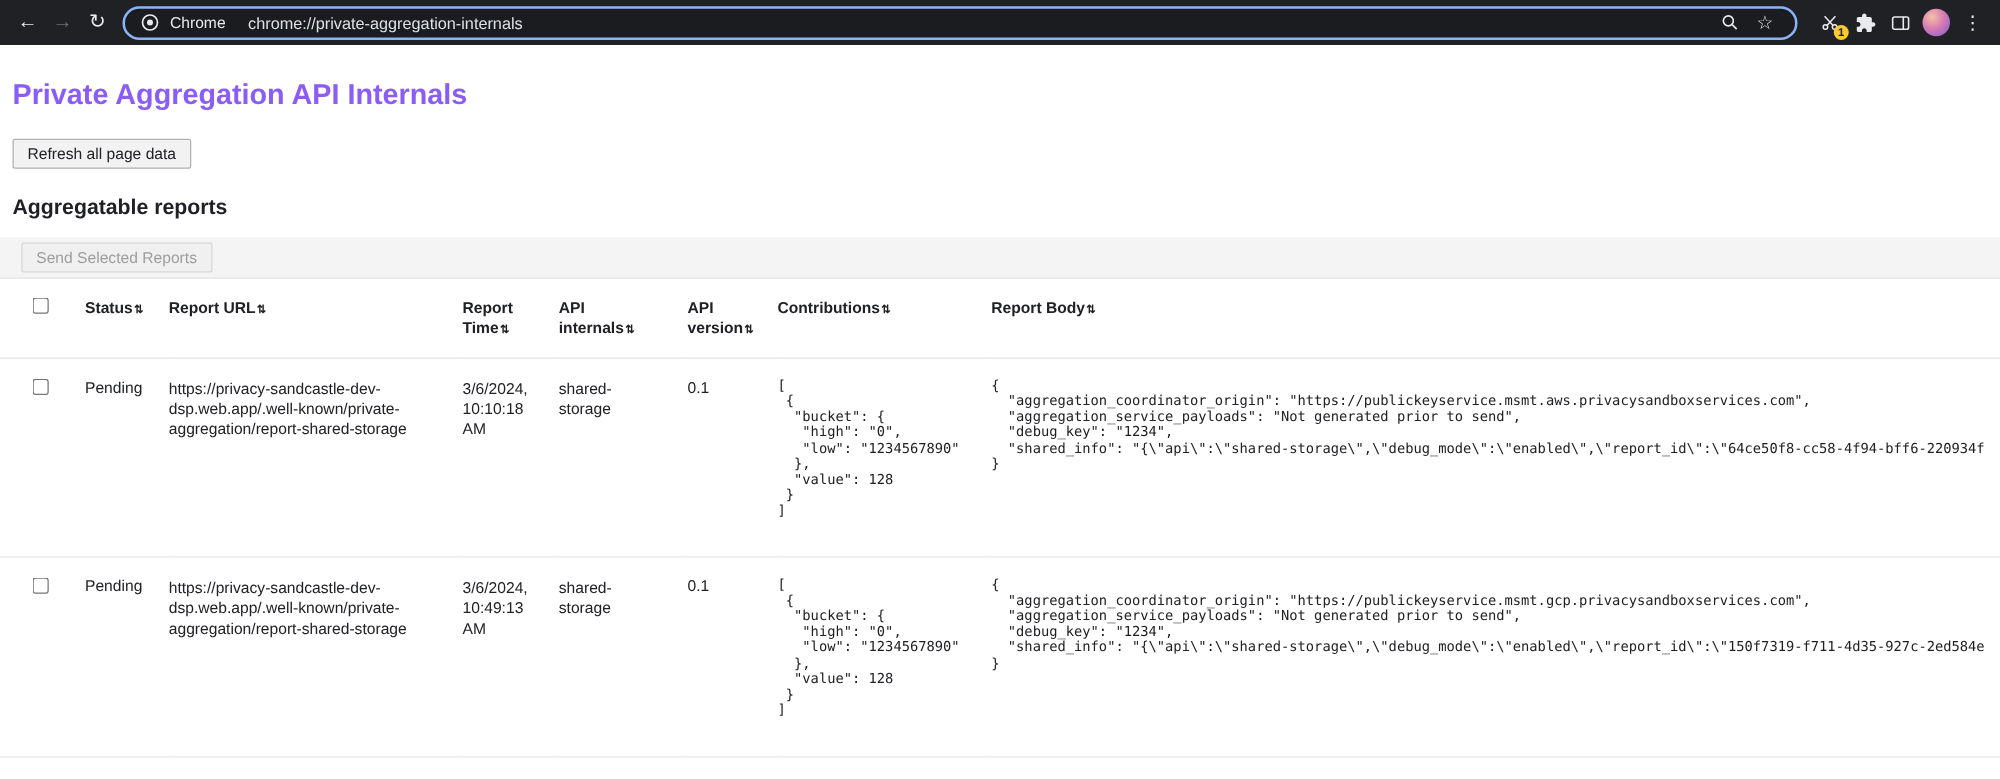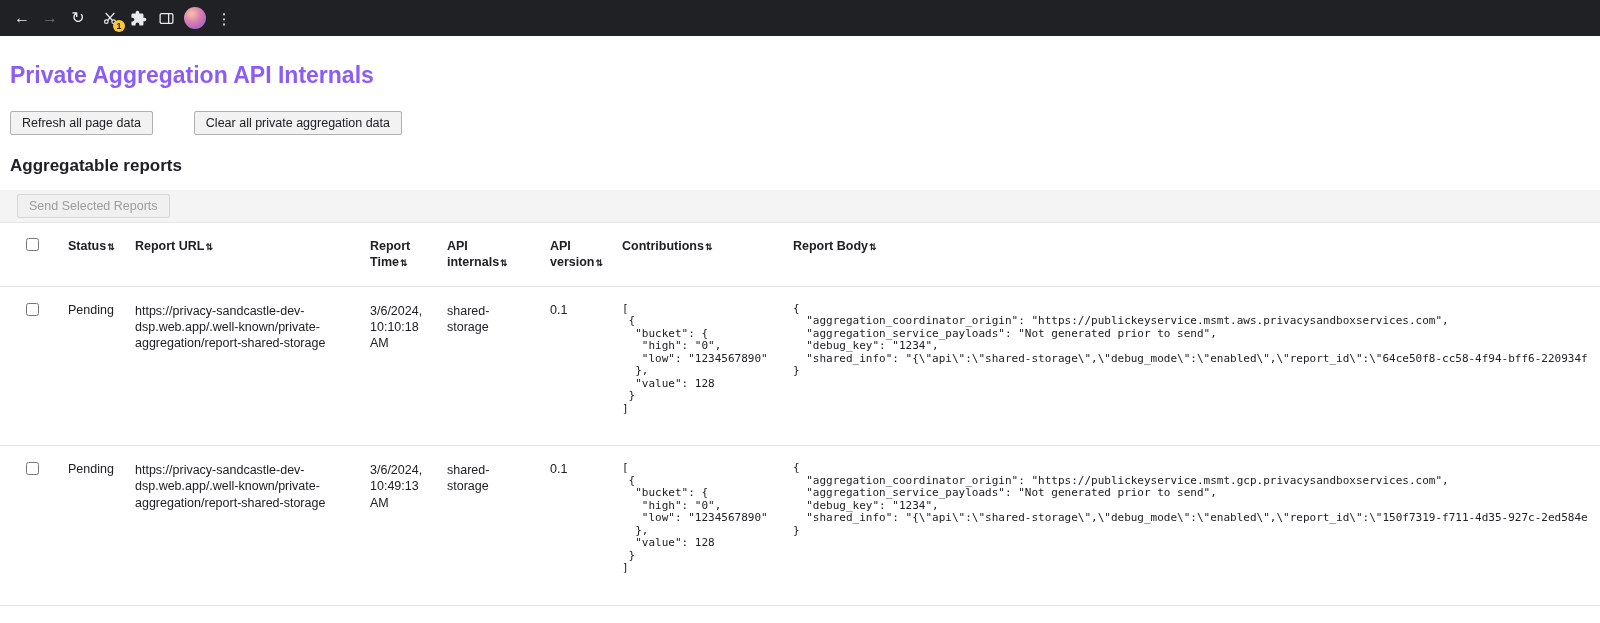--- a/index.html
+++ b/index.html
@@ -48,21 +48,21 @@
     display: flex; align-items: center; justify-content: center;
   }
   .avatar {
     width: 22px; height: 22px; border-radius: 50%; margin: 0 4px;
     background: radial-gradient(circle at 35% 30%, #f6c1a7 0%, #d87bb2 45%, #7c5bd0 100%);
     flex: 0 0 auto; cursor: pointer;
   }
 
   
   .page-title { font-size: 23px; font-weight: bold; margin: 26px 0 0 10px; color: #8b5cf6; }
-  .btn-row { margin: 22px 4px 0 10px; display: flex; gap: 41px; }
+  .btn-row { margin: 22px 4px 0 10px; display: flex; gap: 32px; }
   button.std {
     font-family: inherit; font-size: 12.5px; color: #202124;
     background: #f2f2f2; border: 1px solid #b0b0b0; border-radius: 2px;
     padding: 4px 11px; cursor: pointer;
   }
   .section-title { font-size: 17px; font-weight: bold; margin: 21px 0 14px 10px; }
   .band { background: #f4f4f4; border-bottom: 1px solid #e4e4e4; padding: 4px 17px; }
   button.std.disabled { color: #9d9d9d; background: #f0f0f0; border-color: #d6d6d6; cursor: default; }
 
   table.reports { width: 100%; border-collapse: collapse; table-layout: fixed; }
@@ -80,20 +80,38 @@
   input[type="checkbox"] { width: 13px; height: 13px; margin: 0; cursor: pointer; }
 </style>
 </head>
 <body>
 
 <div class="topbar">
   <div class="nav-btn">←</div>
   <div class="nav-btn disabled">→</div>
   <div class="nav-btn">↻</div>
 
+  <div class="omnibox">
+    <span class="chrome-ic">
+      <svg width="16" height="16" viewBox="0 0 24 24">
+        <circle cx="12" cy="12" r="9" fill="none" stroke="#e8eaed" stroke-width="2"></circle>
+        <circle cx="12" cy="12" r="3.6" fill="#e8eaed"></circle>
+      </svg>
+    </span>
+    <span class="chrome-label">Chrome</span>
+    <span class="url">chrome://private-aggregation-internals</span>
+    <span class="spacer"></span>
+    <div class="icon-btn">
+      <svg width="16" height="16" viewBox="0 0 24 24">
+        <circle cx="10" cy="10" r="6" fill="none" stroke="#e8eaed" stroke-width="2"></circle>
+        <line x1="14.6" y1="14.6" x2="20" y2="20" stroke="#e8eaed" stroke-width="2"></line>
+      </svg>
+    </div>
+    <div class="icon-btn">☆</div>
+  </div>
 
   <div class="right-cluster">
     <div class="icon-btn">
       <svg width="16" height="16" viewBox="0 0 24 24" fill="none" stroke="#e8eaed" stroke-width="1.8">
         <circle cx="6.5" cy="17.5" r="2.7"></circle>
         <circle cx="17.5" cy="17.5" r="2.7"></circle>
         <path d="M8.6 15.4 L18.5 4.5 M15.4 15.4 L5.5 4.5"></path>
       </svg>
       <span class="badge">1</span>
     </div>
@@ -110,21 +128,20 @@
     </div>
     <div class="avatar"></div>
     <div class="icon-btn">⋮</div>
   </div>
 </div>
 
 <h1 class="page-title">Private Aggregation API Internals</h1>
 
 <div class="btn-row">
   <button class="std">Refresh all page data</button>
-  <button class="std">Clear all private aggregation data</button>
 </div>
 
 <h2 class="section-title">Aggregatable reports</h2>
 
 <div class="band">
   <button class="std disabled" disabled="">Send Selected Reports</button>
 </div>
 
 <table class="reports">
   <colgroup>

